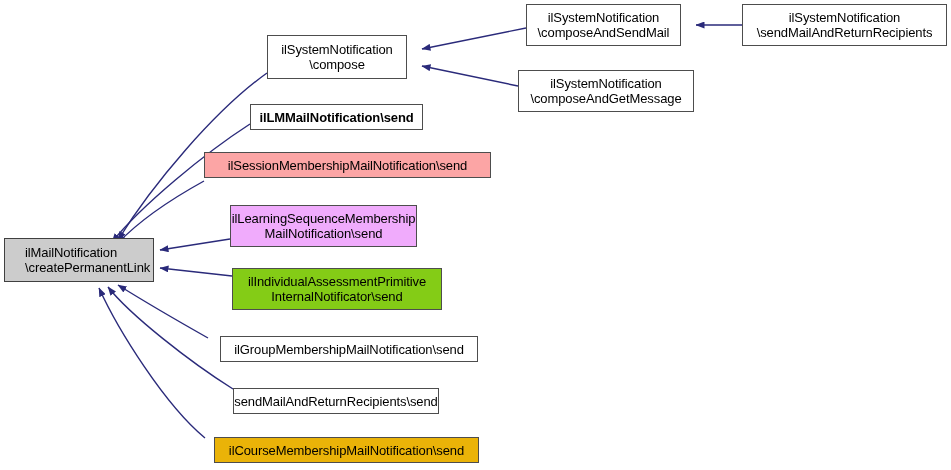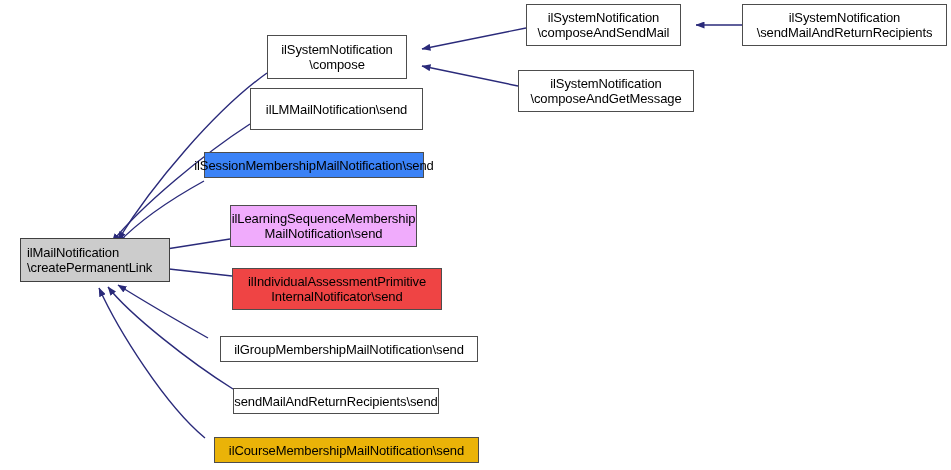--- a/index.html
+++ b/index.html
@@ -66,33 +66,33 @@
         <path d="M232,276 L160,268" fill="none" stroke="#2a2a7a" stroke-width="1.4" marker-end="url(#arrowhead)"></path>
         <path d="M208,338 C185,325 142,300 118,285" fill="none" stroke="#2a2a7a" stroke-width="1.4" marker-end="url(#arrowhead)"></path>
         <path d="M233,389 C190,362 130,315 108,287" fill="none" stroke="#2a2a7a" stroke-width="1.4" marker-end="url(#arrowhead)"></path>
         <path d="M205,438 C165,405 118,330 99,288" fill="none" stroke="#2a2a7a" stroke-width="1.4" marker-end="url(#arrowhead)"></path>
         <path d="M526,28 L422,49" fill="none" stroke="#2a2a7a" stroke-width="1.4" marker-end="url(#arrowhead)"></path>
         <path d="M518,86 L422,66" fill="none" stroke="#2a2a7a" stroke-width="1.4" marker-end="url(#arrowhead)"></path>
         <path d="M742,25 L696,25" fill="none" stroke="#2a2a7a" stroke-width="1.4" marker-end="url(#arrowhead)"></path>
       </g>
   </svg>
   <div id="nodes-layer">
-      <div class="node root" style="left: 20px; top: 238px; width: 150px; height: 44px; background: rgb(204, 204, 204); justify-content: flex-start; padding-left: 6px; text-align: left;"><span class="node-label" style="text-align: left;">ilMailNotification
+      <div class="node root" style="left: 4px; top: 238px; width: 150px; height: 44px; background: rgb(204, 204, 204); justify-content: flex-start; padding-left: 20px; text-align: left;"><span class="node-label" style="text-align: left;">ilMailNotification
 \createPermanentLink</span></div>
       <div class="node" style="left: 267px; top: 35px; width: 140px; height: 44px; background: rgb(255, 255, 255);"><span class="node-label">ilSystemNotification
 \compose</span></div>
       <div class="node" style="left: 526px; top: 4px; width: 155px; height: 42px; background: rgb(255, 255, 255);"><span class="node-label">ilSystemNotification
 \composeAndSendMail</span></div>
       <div class="node" style="left: 742px; top: 4px; width: 205px; height: 42px; background: rgb(255, 255, 255);"><span class="node-label">ilSystemNotification
 \sendMailAndReturnRecipients</span></div>
       <div class="node" style="left: 518px; top: 70px; width: 176px; height: 42px; background: rgb(255, 255, 255);"><span class="node-label">ilSystemNotification
 \composeAndGetMessage</span></div>
-      <div class="node" style="left: 250px; top: 88px; width: 173px; height: 42px; background: rgb(255, 255, 255);"><span class="node-label">ilLMMailNotification\send</span></div>
-      <div class="node" style="left: 204px; top: 152px; width: 220px; height: 26px; background: #3b82f6;"><span class="node-label">ilSessionMembershipMailNotification\send</span></div>
+      <div class="node" style="left: 250px; top: 104px; width: 173px; height: 26px; background: rgb(255, 255, 255); font-weight: bold;"><span class="node-label">ilLMMailNotification\send</span></div>
+      <div class="node" style="left: 204px; top: 152px; width: 287px; height: 26px; background: #fca5a5;"><span class="node-label">ilSessionMembershipMailNotification\send</span></div>
       <div class="node" style="left: 230px; top: 205px; width: 187px; height: 42px; background: #f0abfc;"><span class="node-label">ilLearningSequenceMembership
 MailNotification\send</span></div>
-      <div class="node" style="left: 232px; top: 268px; width: 210px; height: 42px; background: #ef4444;"><span class="node-label">ilIndividualAssessmentPrimitive
+      <div class="node" style="left: 232px; top: 268px; width: 210px; height: 42px; background: #84cc16;"><span class="node-label">ilIndividualAssessmentPrimitive
 InternalNotificator\send</span></div>
       <div class="node" style="left: 220px; top: 336px; width: 258px; height: 26px; background: rgb(255, 255, 255);"><span class="node-label">ilGroupMembershipMailNotification\send</span></div>
       <div class="node" style="left: 233px; top: 388px; width: 206px; height: 26px; background: rgb(255, 255, 255);"><span class="node-label">sendMailAndReturnRecipients\send</span></div>
       <div class="node" style="left: 214px; top: 437px; width: 265px; height: 26px; background: #eab308;"><span class="node-label">ilCourseMembershipMailNotification\send</span></div>
     </div>
 </div>
 
 </body></html>

